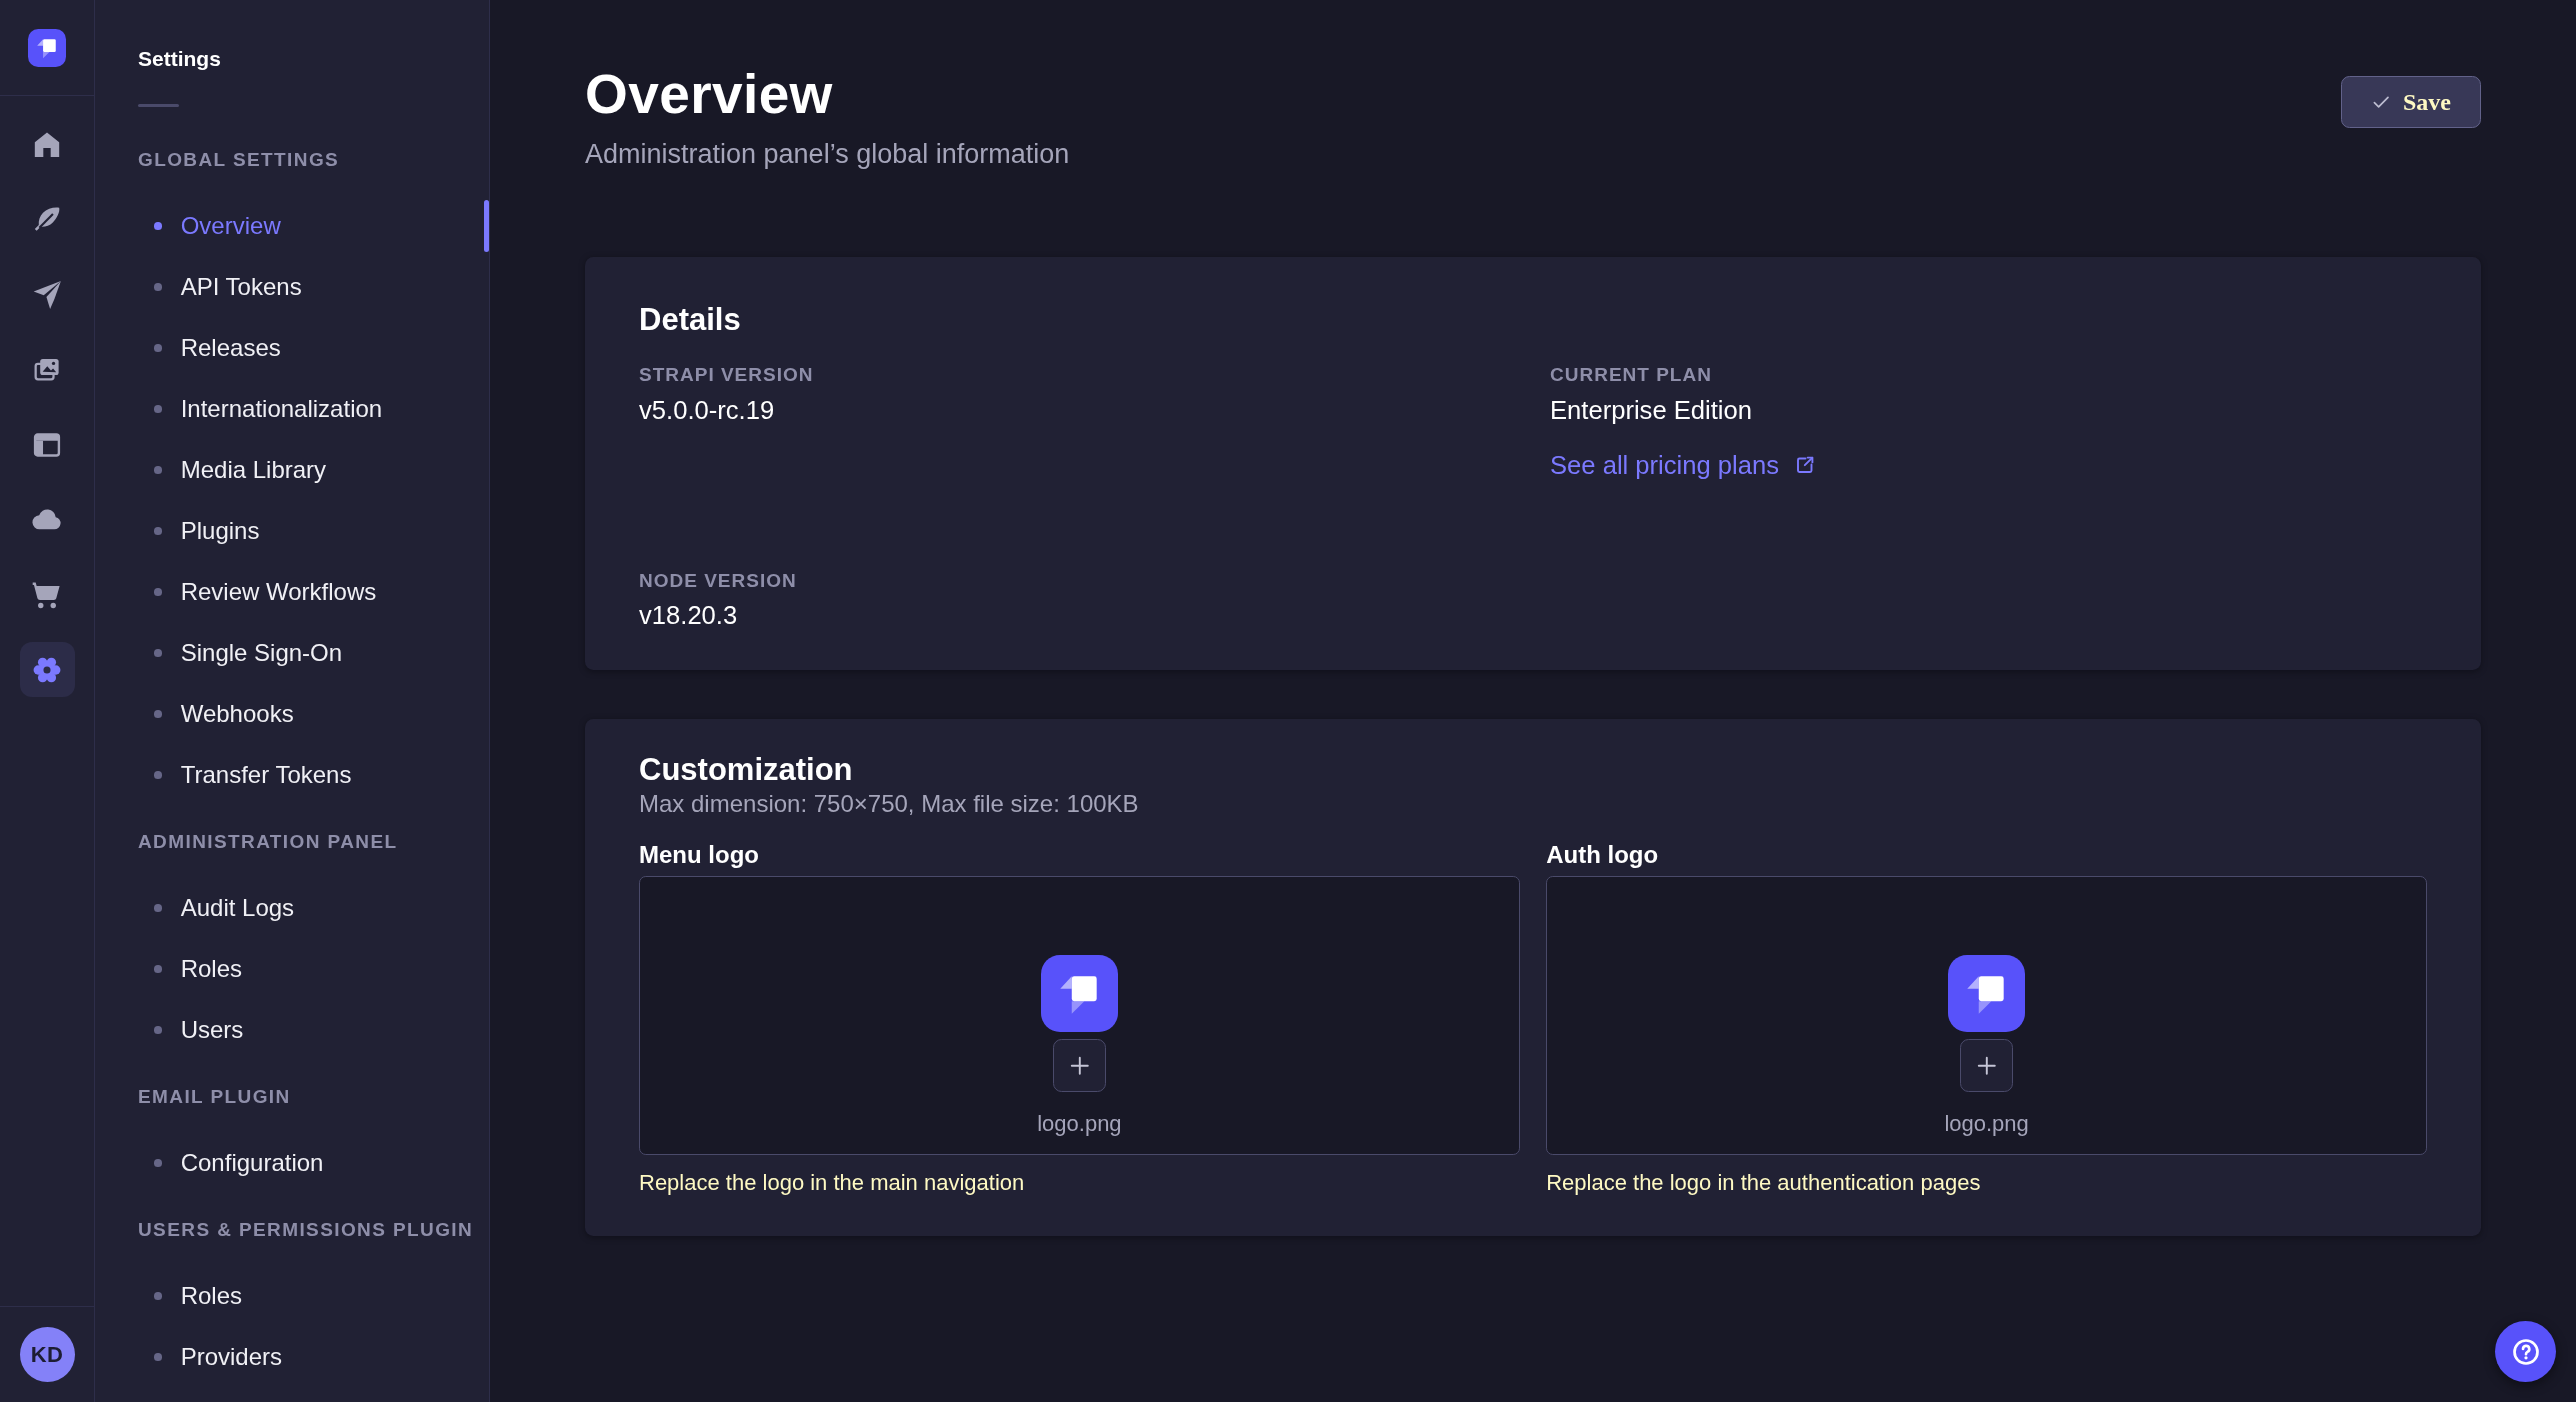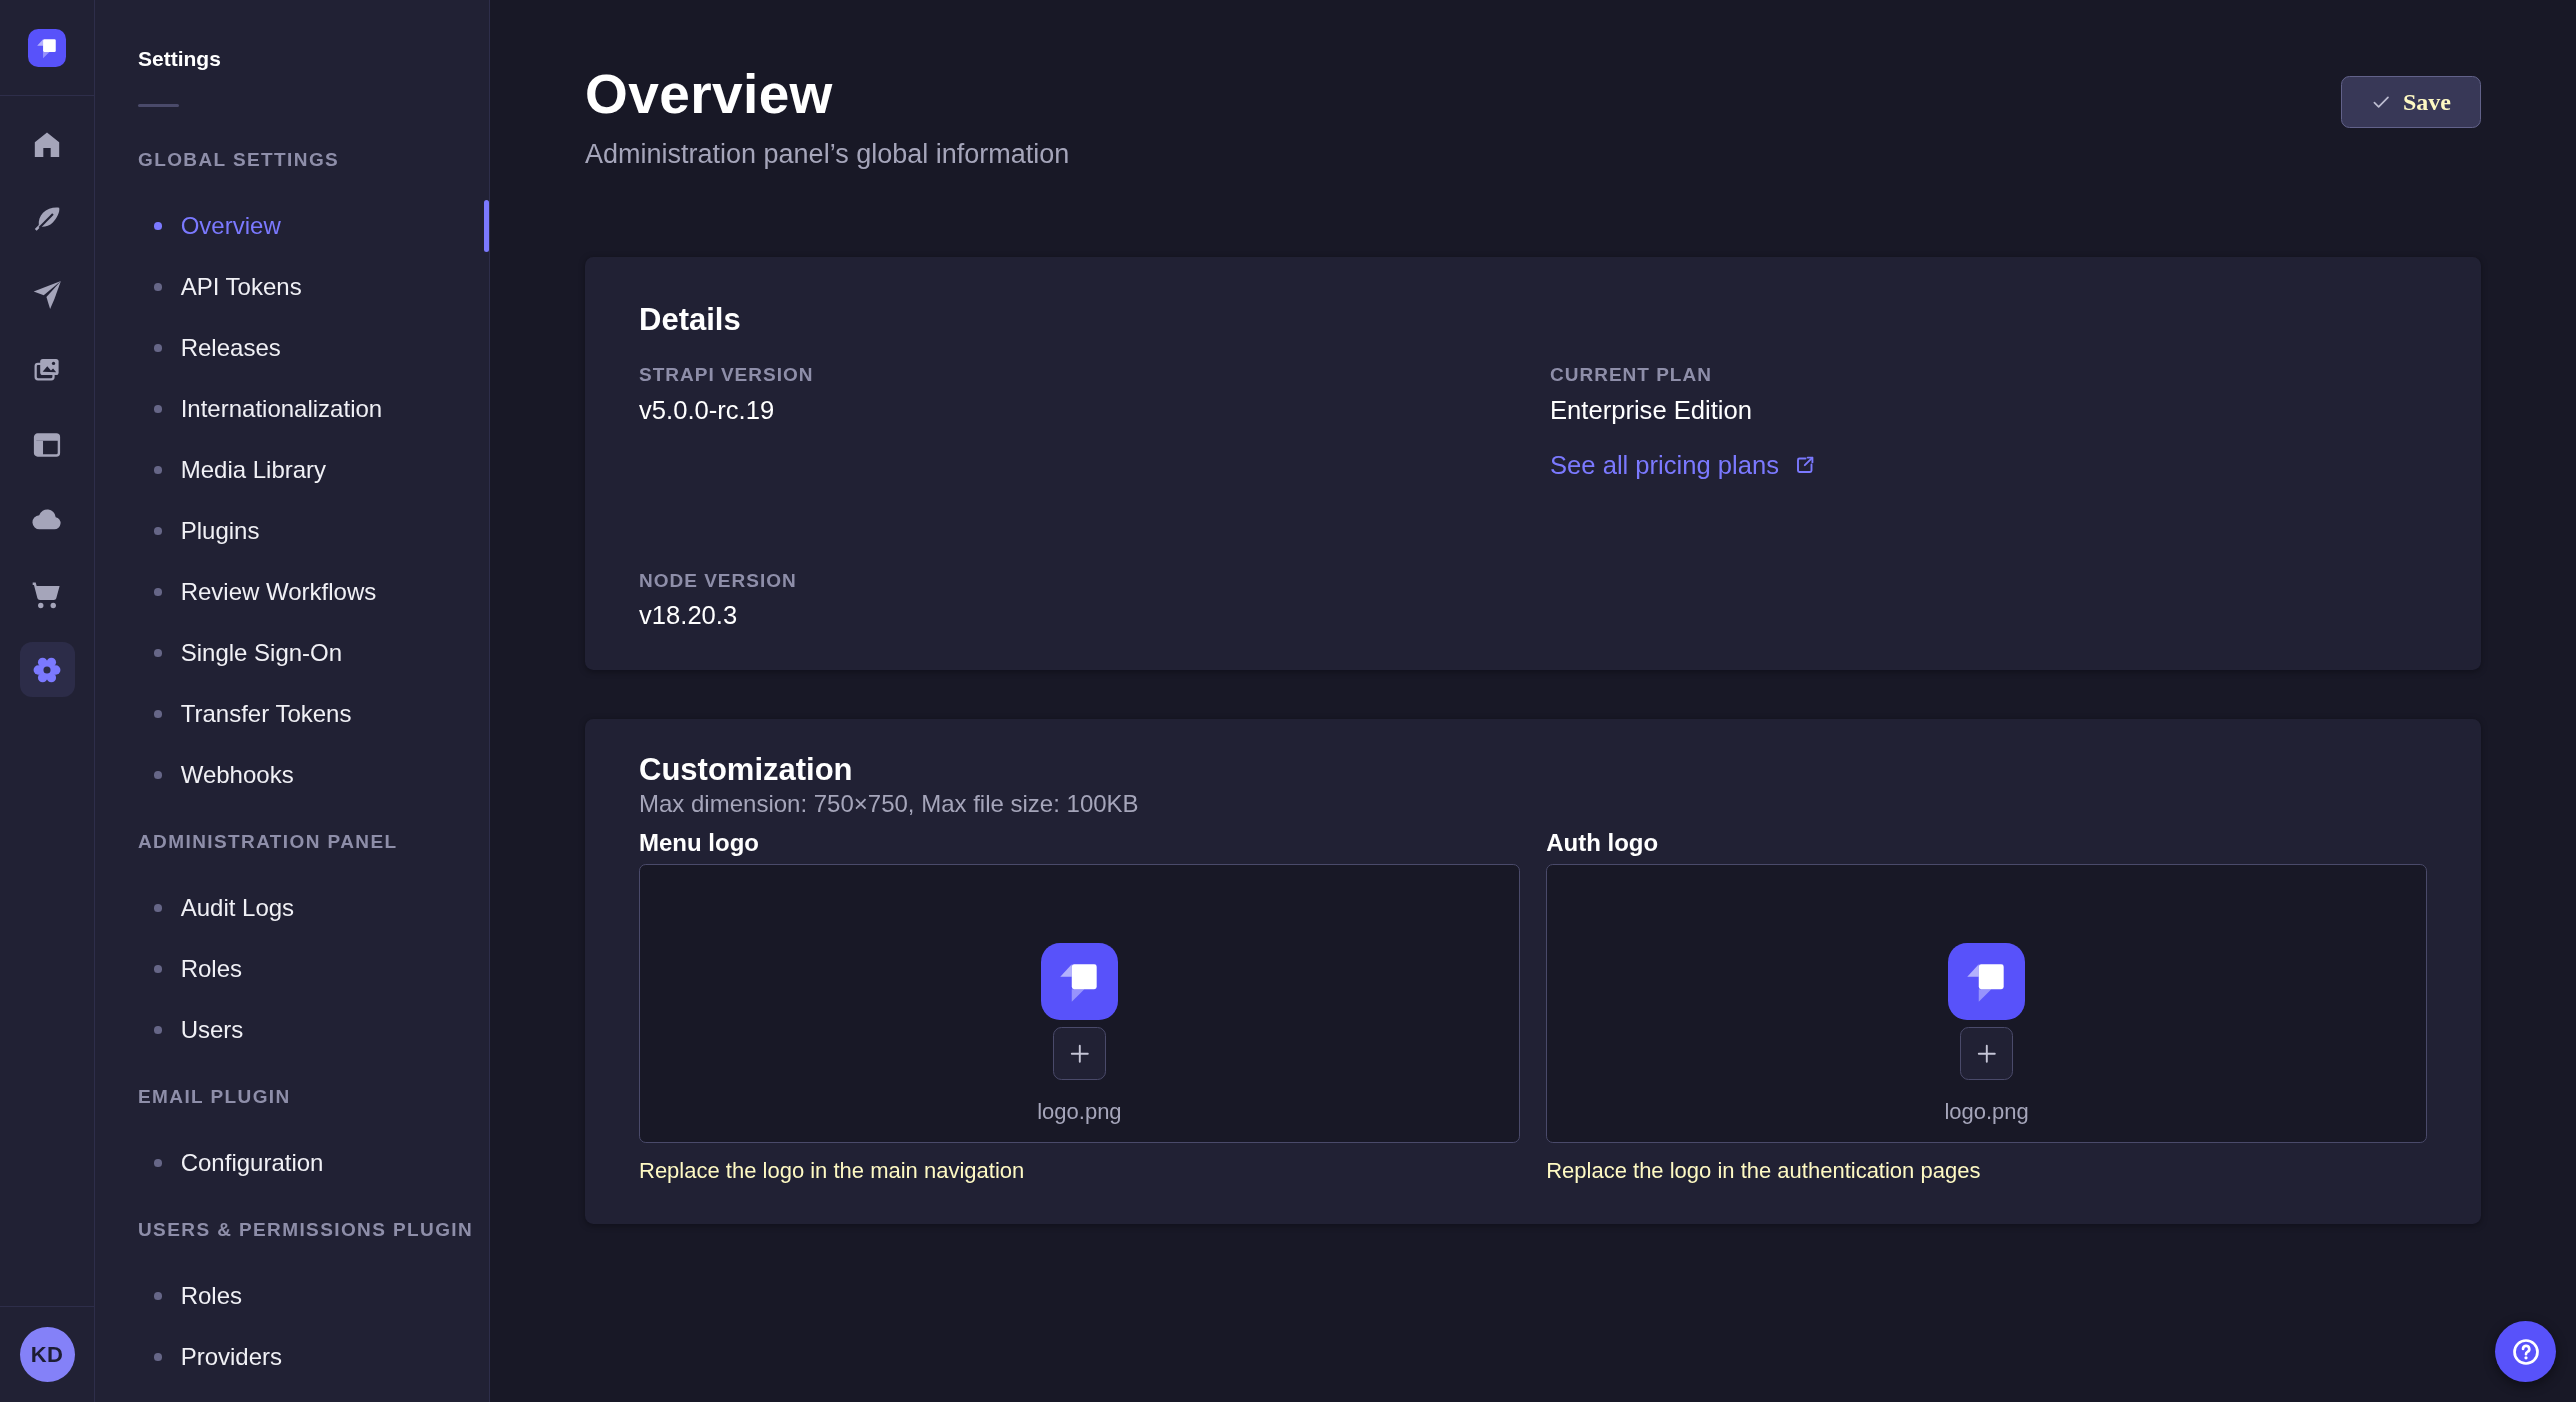--- a/index.html
+++ b/index.html
@@ -105,21 +105,21 @@
   }
   .field-value { margin-top:8.5px; font-size:25.6px; color:#fff; line-height:31px; }
   .plan-link {
     margin-top:24px; display:inline-flex; align-items:center; gap:13.6px;
     color:#7b79ff; font-size:25.6px; line-height:31px; text-decoration:none; cursor:pointer;
   }
   .plan-link svg { width:24px; height:24px; }
 
   .card-custom { margin-top:49px; padding:34px 54px 40px 54px; }
   .card-subtitle { margin-top:1.7px; font-size:24px; color:#a5a5ba; line-height:29px; }
-  .uploads-grid { margin-top:12px; display:grid; grid-template-columns:1fr 1fr; column-gap:26.4px; }
+  .uploads-grid { margin-top:24px; display:grid; grid-template-columns:1fr 1fr; column-gap:26.4px; }
   .upload-label { font-size:24px; font-weight:700; color:#fff; line-height:25.6px; }
   .upload-box {
     margin-top:8.5px; height:279px; background:#181826;
     border:0.9px solid #4a4a6a; border-radius:6.8px;
     display:flex; flex-direction:column; align-items:center; padding-top:78px;
     cursor:pointer;
   }
   .upload-logo { width:77px; height:77px; border-radius:19px; }
   .upload-logo svg { width:55px; height:55px; }
   .add-logo-btn {
@@ -263,25 +263,25 @@
         <a class="nav-item">
           <span class="bullet"></span>
           <span class="nav-item-label">Review Workflows</span>
         </a>
         <a class="nav-item">
           <span class="bullet"></span>
           <span class="nav-item-label">Single Sign-On</span>
         </a>
         <a class="nav-item">
           <span class="bullet"></span>
+          <span class="nav-item-label">Webhooks</span>
+        </a>
+        <a class="nav-item">
+          <span class="bullet"></span>
           <span class="nav-item-label">Transfer Tokens</span>
-        </a>
-        <a class="nav-item">
-          <span class="bullet"></span>
-          <span class="nav-item-label">Webhooks</span>
         </a>
         <div class="nav-section-label">Administration panel</div>
         <a class="nav-item">
           <span class="bullet"></span>
           <span class="nav-item-label">Audit Logs</span>
         </a>
         <a class="nav-item">
           <span class="bullet"></span>
           <span class="nav-item-label">Roles</span>
         </a>

